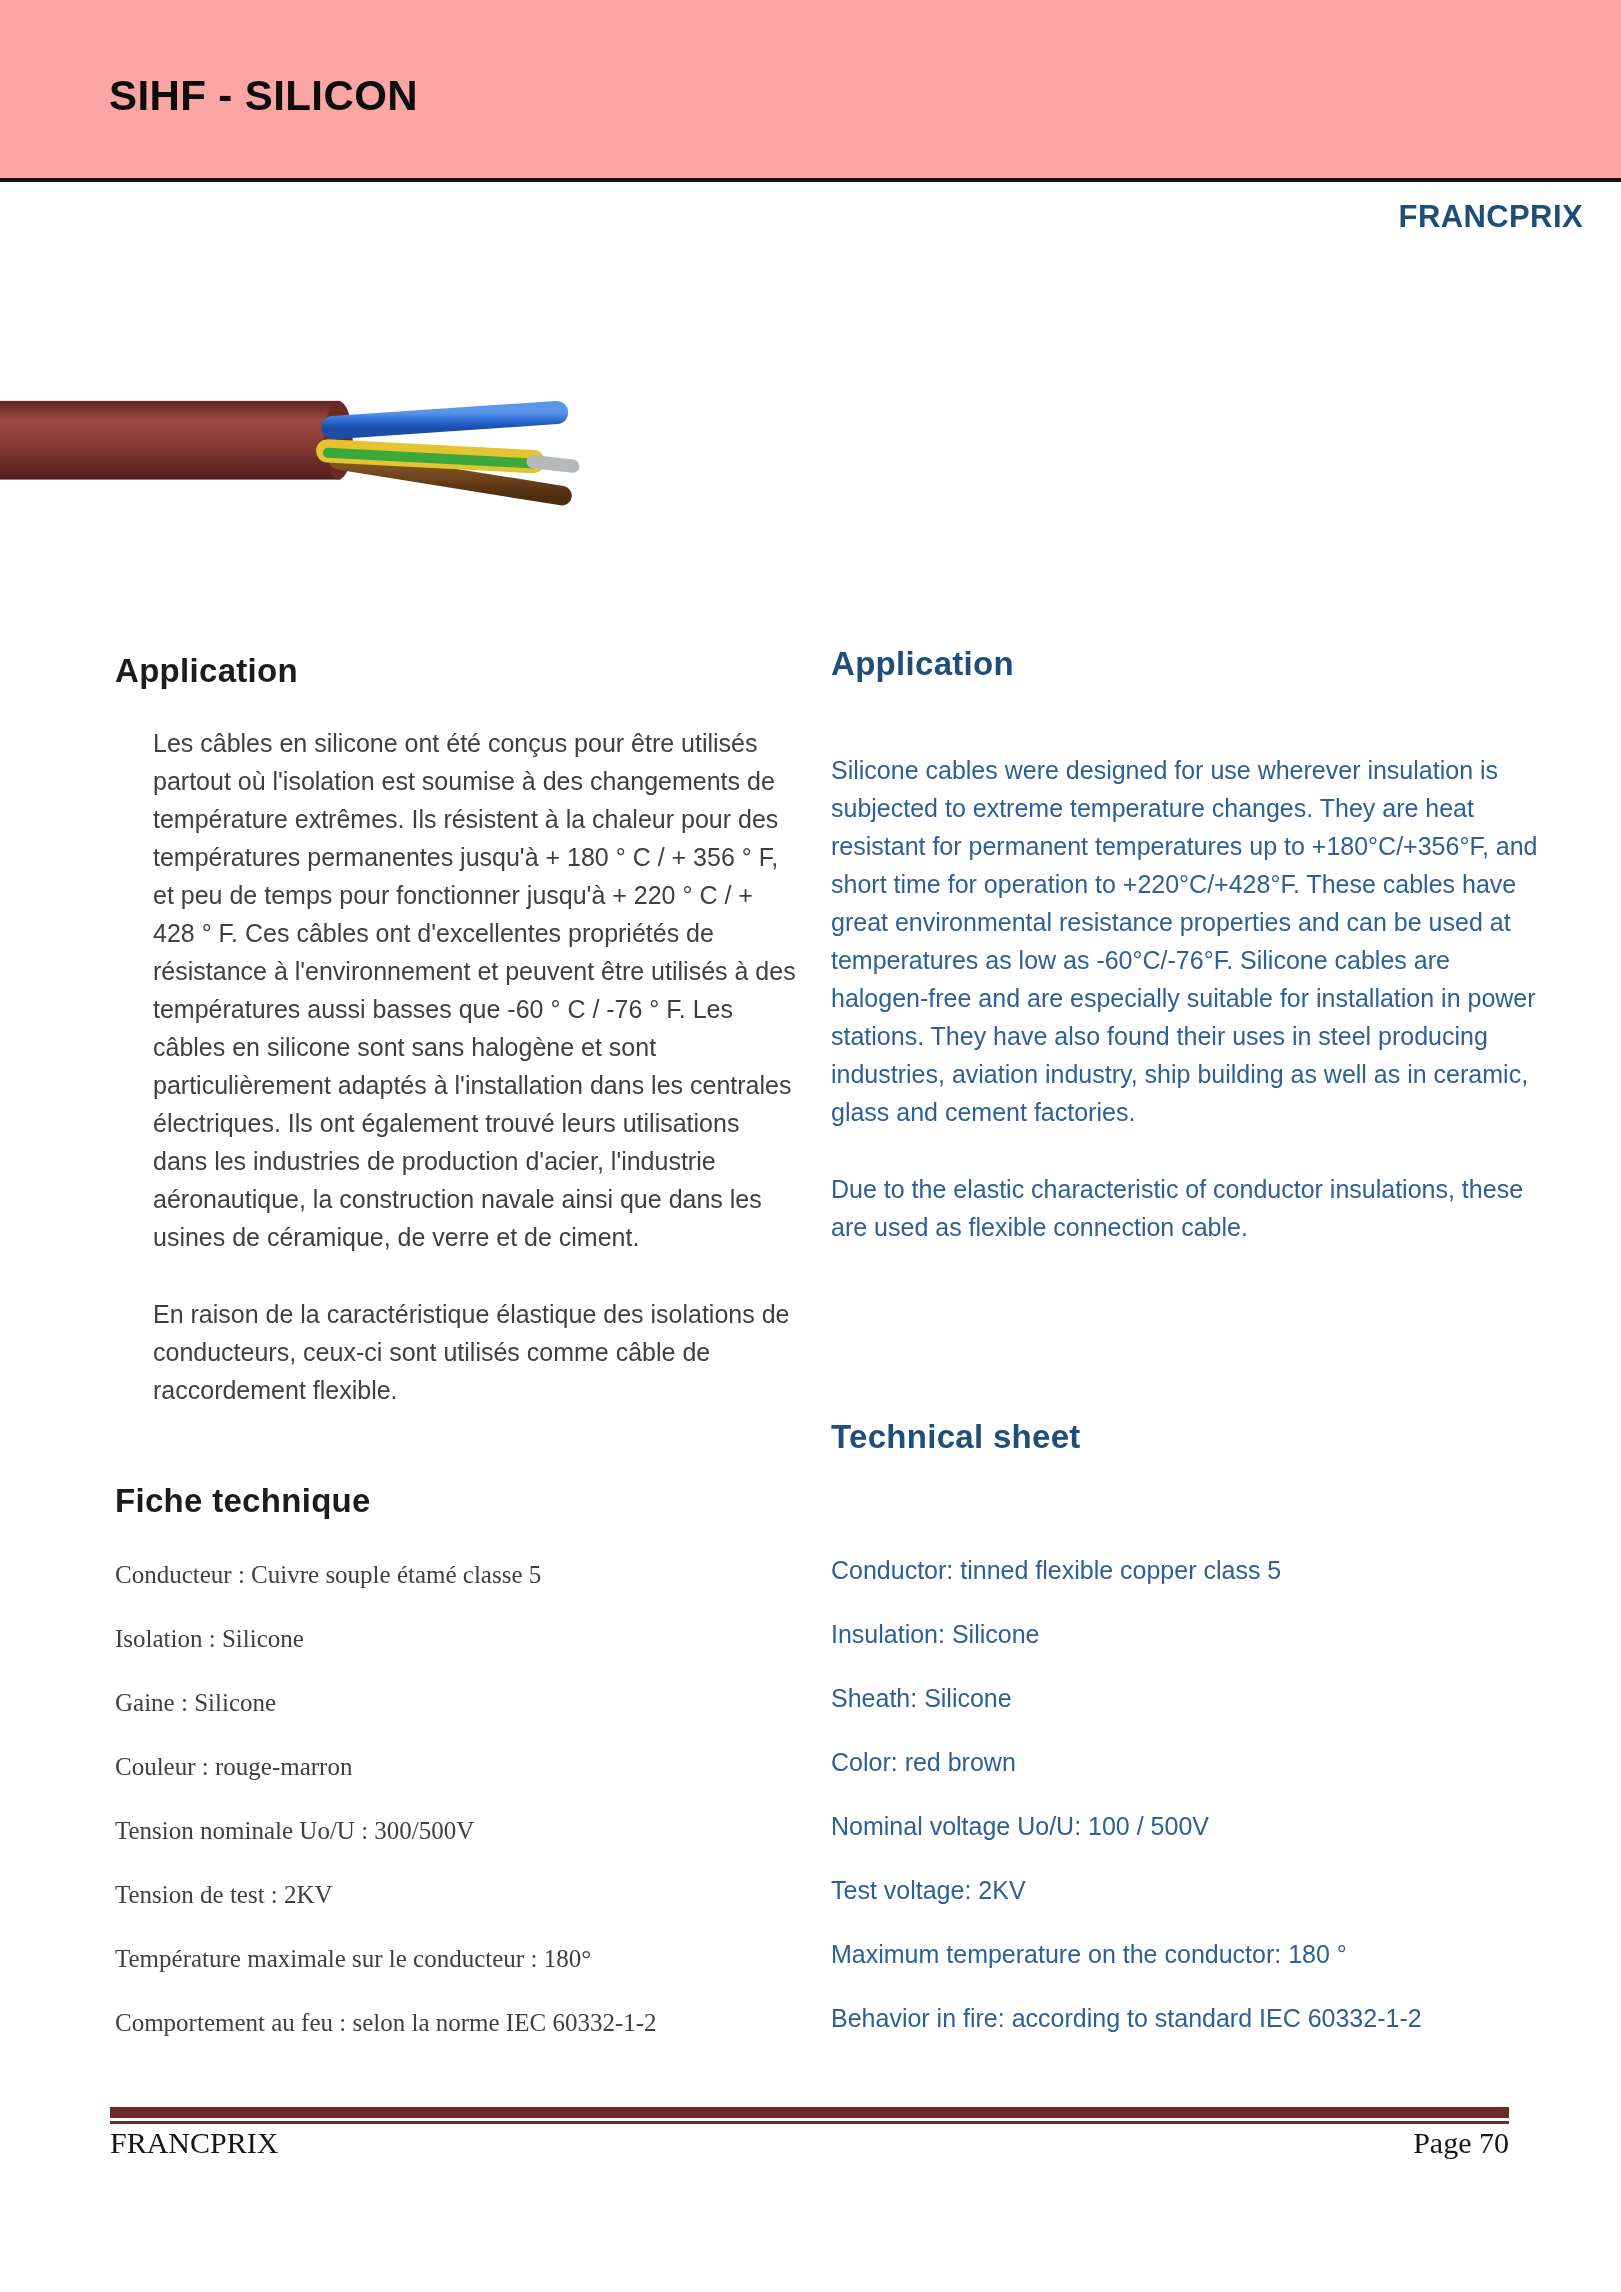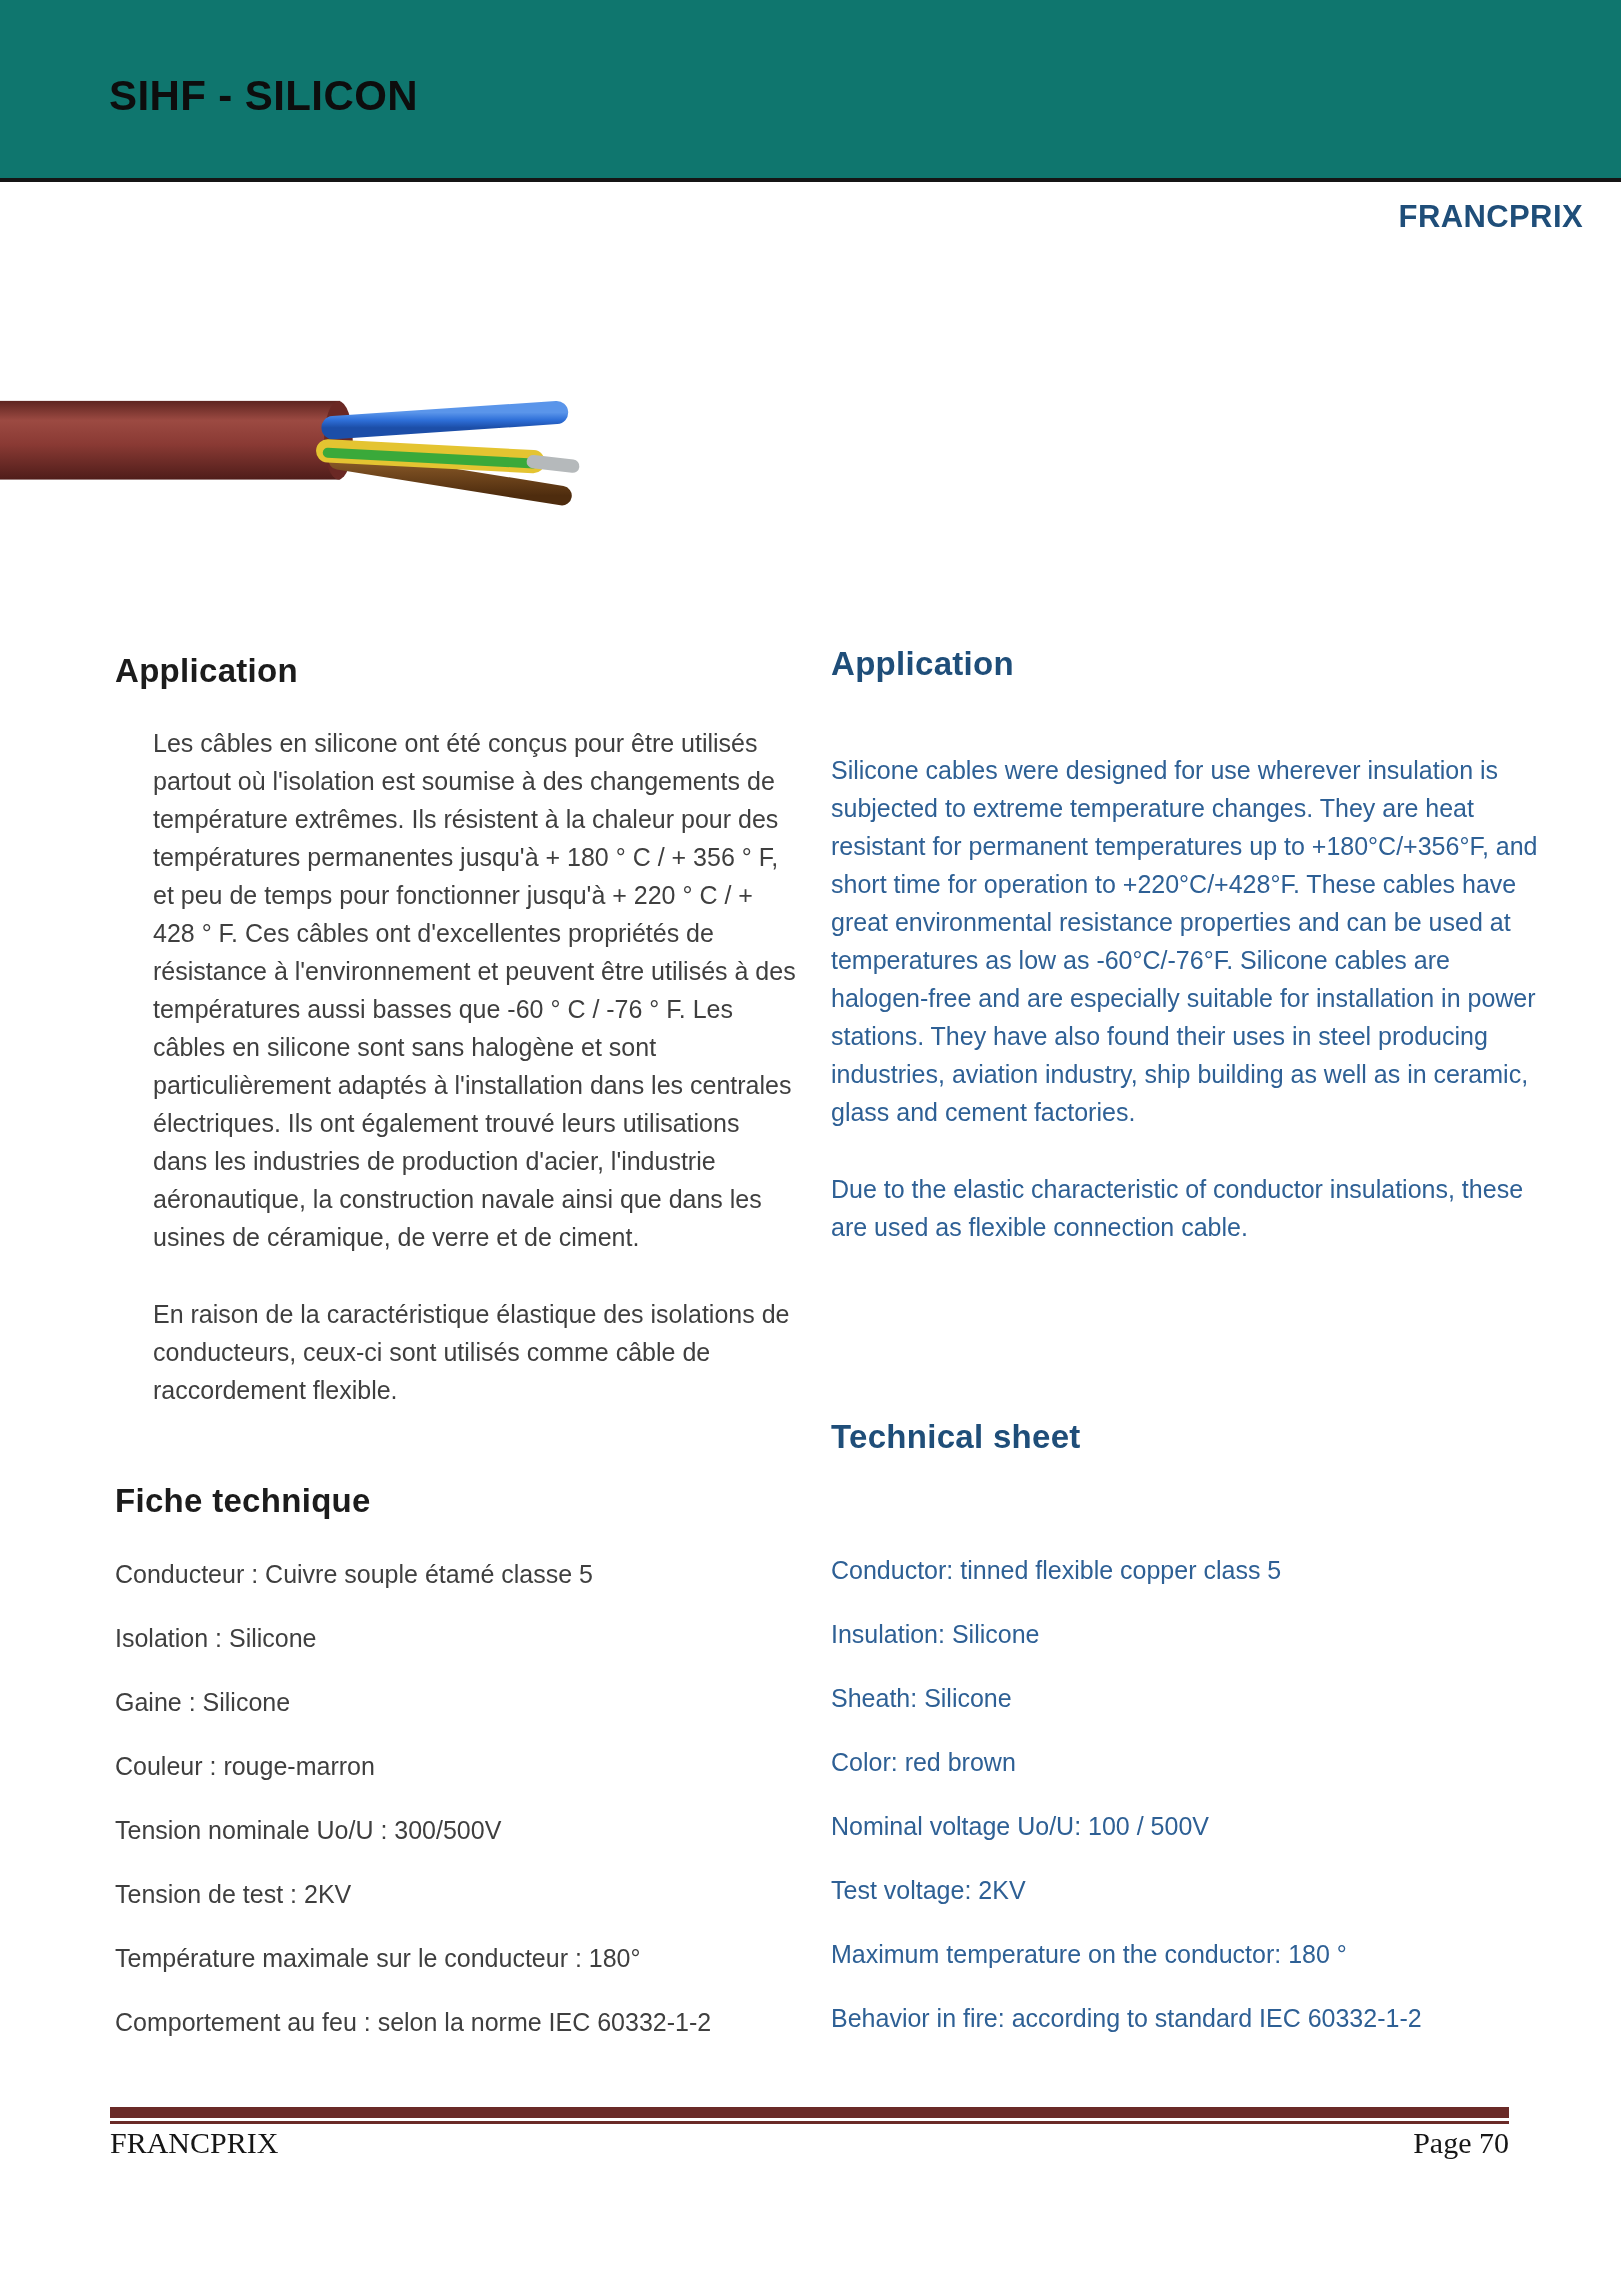--- a/index.html
+++ b/index.html
@@ -3,21 +3,21 @@
 <meta charset="utf-8">
 <style>
   html,body { margin:0; padding:0; background:#ffffff; }
   .page {
     position:relative; width:1621px; height:2293px; background:#ffffff;
     font-family:"Liberation Sans", sans-serif; overflow:hidden;
   }
   
   .header {
     position:absolute; left:0; top:0; width:1621px; height:182px;
-    background:#0f766e; border-bottom:4.5px solid #151515; box-sizing:border-box;
+    background:#fca5a5; border-bottom:4.5px solid #151515; box-sizing:border-box;
   }
   .title {
     position:absolute; left:109px; top:72px;
     font-size:42px; font-weight:bold; color:#0d0d0d; letter-spacing:0.4px;
   }
   .brand-top {
     position:absolute; top:199px; right:38px;
     font-size:31px; font-weight:bold; color:#1f4e79; letter-spacing:0.4px;
   }
   
@@ -30,21 +30,21 @@
 
   
   .copy { position:absolute; font-size:25px; line-height:38px; }
   .copy p { margin:0 0 39px 0; }
   .fr-copy { left:115px; width:643px; color:#3f3f3f;margin-left:38px; }
   .en-copy { left:831px; width:709px; color:#2e6095;margin-top:36px; }
 
   
   .tech-list { position:absolute; font-size:25px; }
   .tech-list .row { height:39px; line-height:39px; margin-bottom:25px; white-space:nowrap; }
-  .fr-tech { left:115px; color:#3f3f3f; }
+  .fr-tech { left:115px; color:#3f3f3f;font-family:Liberation Serif, serif; }
   .en-tech { left:831px; color:#2e6095; }
 
   
   .footer-rule-thick { position:absolute; left:110px; top:2107px; width:1399px; height:10.7px; background:#6a2a27; }
   .footer-rule-thin  { position:absolute; left:110px; top:2121px; width:1399px; height:2.7px;  background:#6a2a27; }
   .footer-row {
     position:absolute; left:110px; top:2126px; width:1399px;
     display:flex; justify-content:space-between; align-items:flex-start;
     font-family:"Liberation Serif", serif; font-size:30px; color:#161616;
   }

